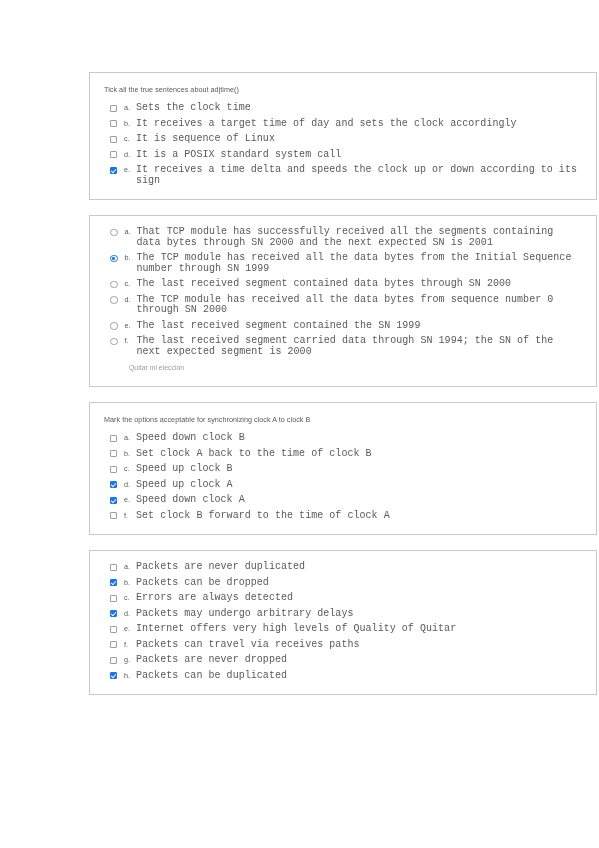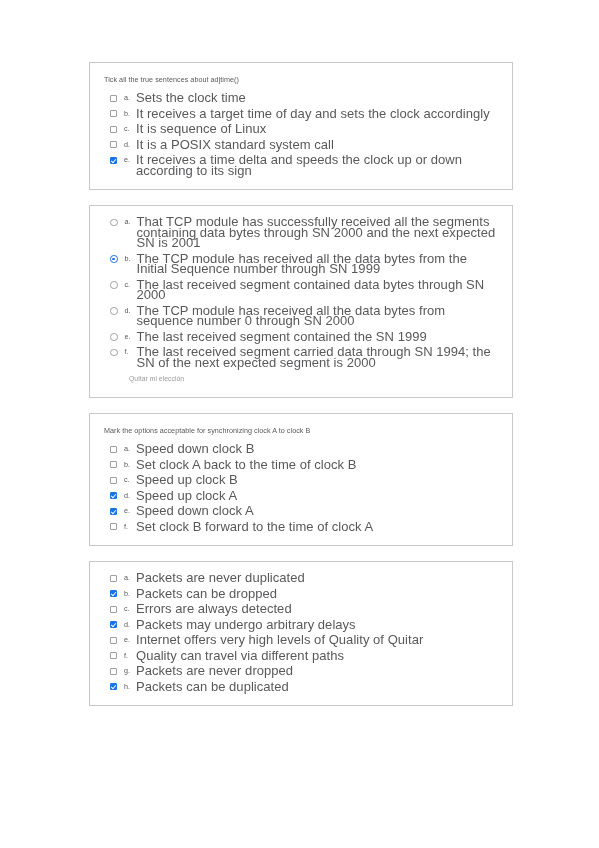--- a/index.html
+++ b/index.html
@@ -16,22 +16,22 @@
   }
   .page {
     position: relative;
     width: 599px;
     height: 848px;
     background: #ffffff;
   }
   .quiz-stack {
     position: absolute;
     left: 89px;
-    top: 62px;
-    width: 424px;
+    top: 72px;
+    width: 508px;
   }
   .question-card {
     box-sizing: border-box;
     border: 1px solid #c9c9c9;
     background: #ffffff;
     padding: 11px 14px 13px 14px;
     margin-bottom: 15px;
   }
   .question-text {
     font-size: 7.2px;
@@ -112,24 +112,25 @@
   }
   .opt-letter {
     flex: 0 0 auto;
     width: 12px;
     font-size: 7.2px;
     line-height: 10.5px;
     color: #58595b;
   }
   .opt-label {
     flex: 1 1 auto;
-    font-size: 13px;
+    font-size: 10px;
     line-height: 10.5px;
     color: #58595b;
     letter-spacing: 0.04px;
+    font-family: Liberation Mono, monospace;
   }
   .clear-choice {
     margin: 6px 0 0 25px;
     font-size: 6.9px;
     line-height: 10px;
     color: #9b9b9b;
     cursor: pointer;
   }
 </style>
 </head>
@@ -260,21 +261,21 @@
             <span class="opt-label">Packets may undergo arbitrary delays</span>
           </li>
           <li class="option-row">
             <span class="control checkbox"></span>
             <span class="opt-letter">e.</span>
             <span class="opt-label">Internet offers very high levels of Quality of Quitar</span>
           </li>
           <li class="option-row">
             <span class="control checkbox"></span>
             <span class="opt-letter">f.</span>
-            <span class="opt-label">Quality can travel via different paths</span>
+            <span class="opt-label">Packets can travel via receives paths</span>
           </li>
           <li class="option-row">
             <span class="control checkbox"></span>
             <span class="opt-letter">g.</span>
             <span class="opt-label">Packets are never dropped</span>
           </li>
           <li class="option-row">
             <span class="control checkbox checked"></span>
             <span class="opt-letter">h.</span>
             <span class="opt-label">Packets can be duplicated</span>

